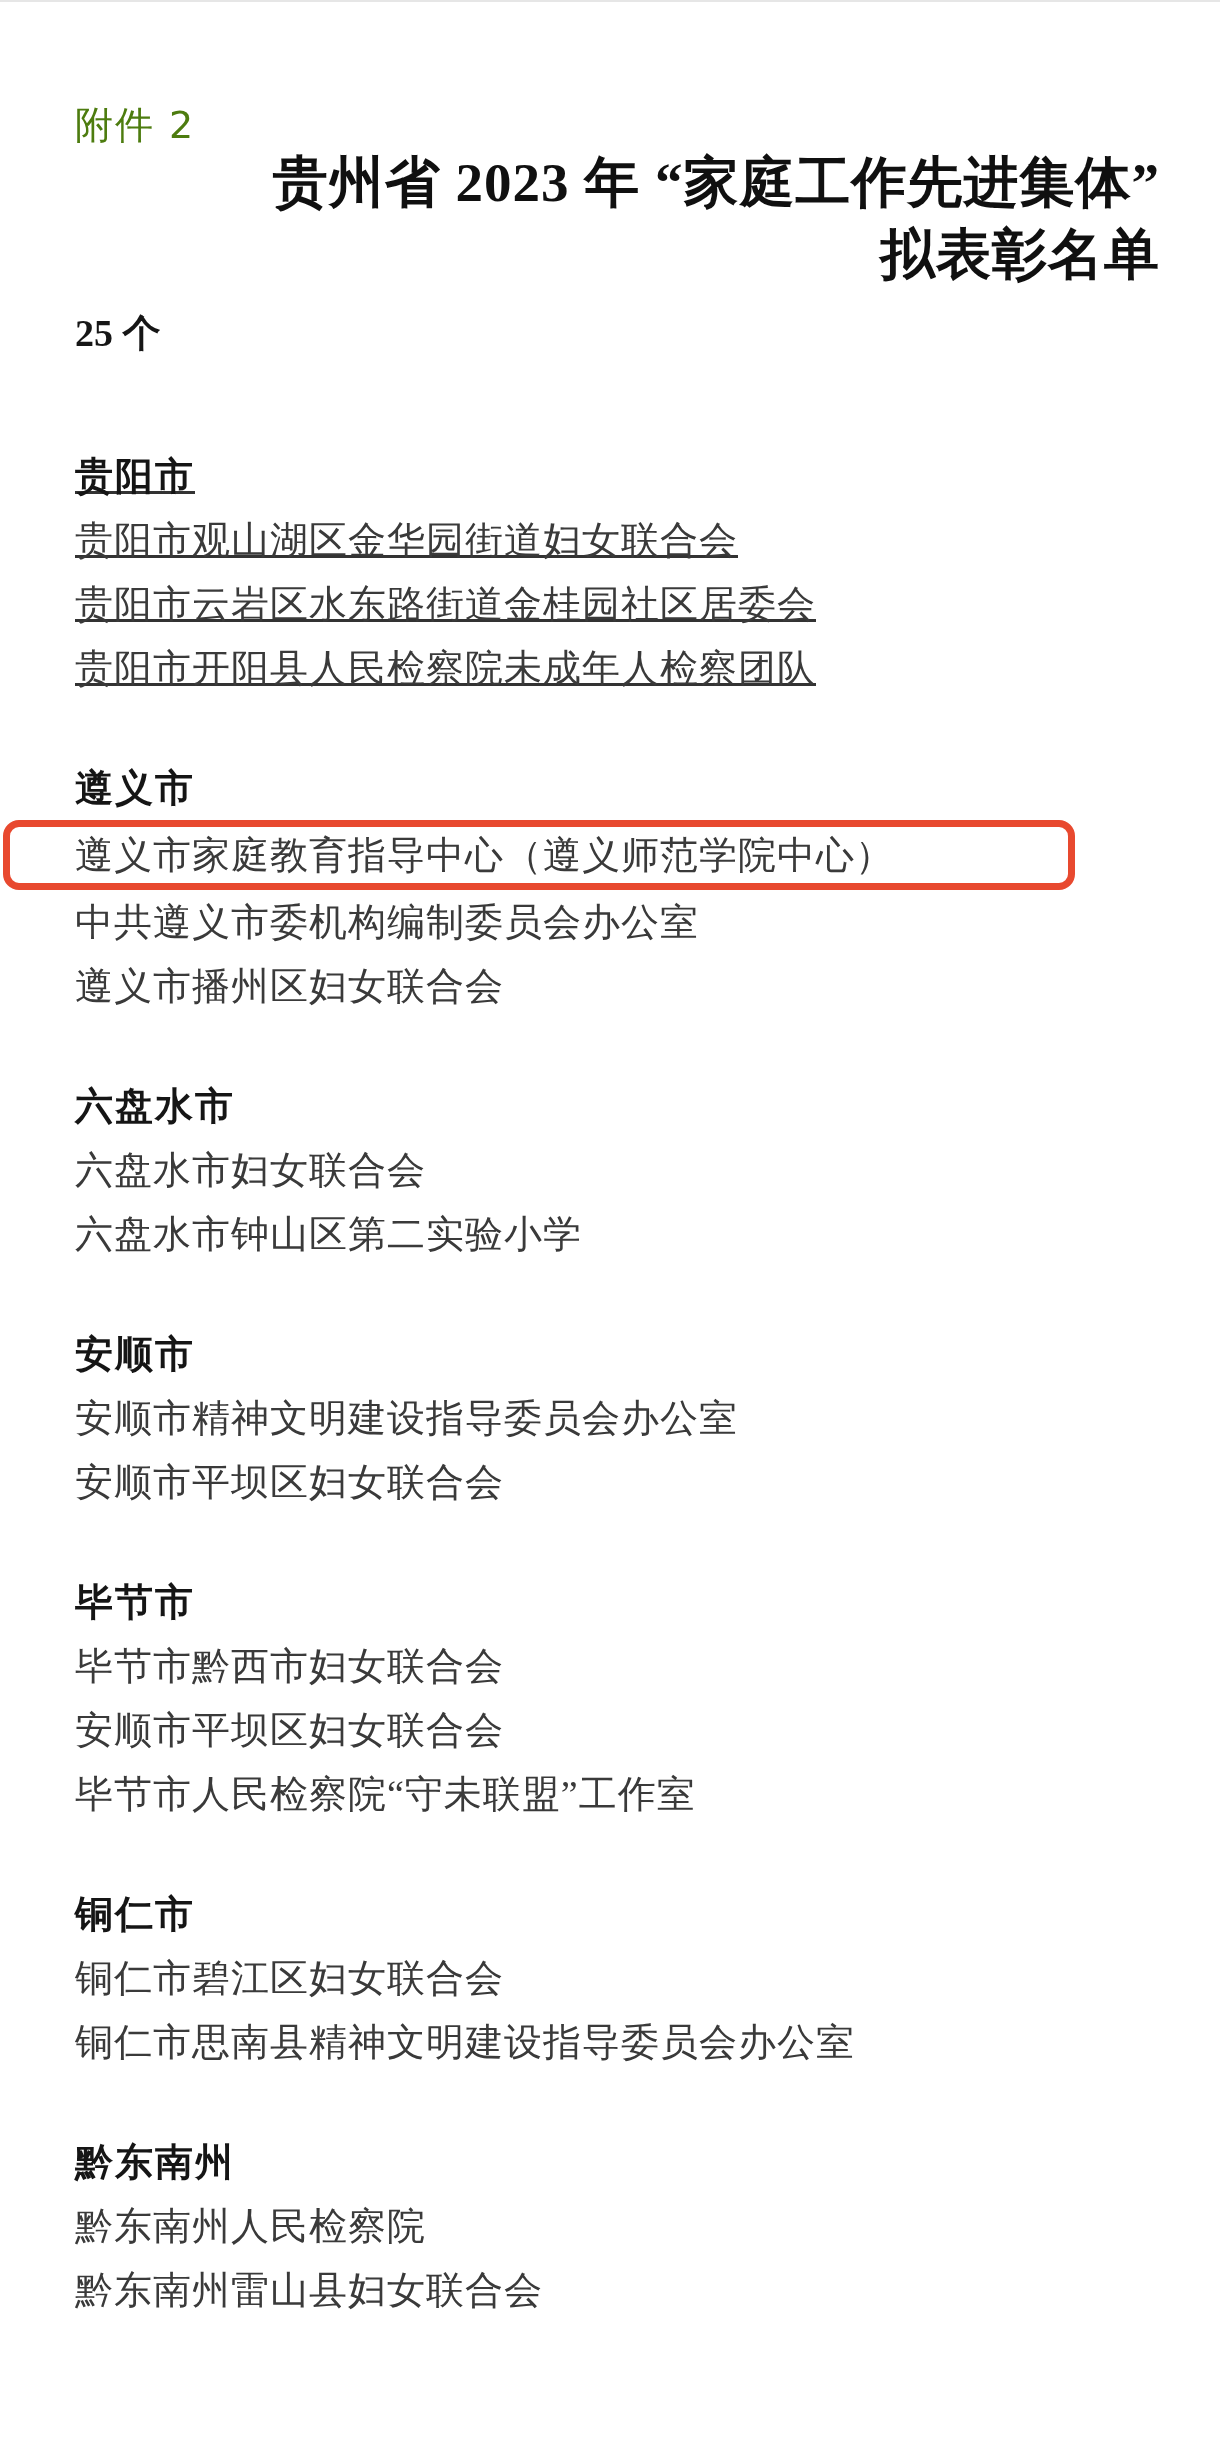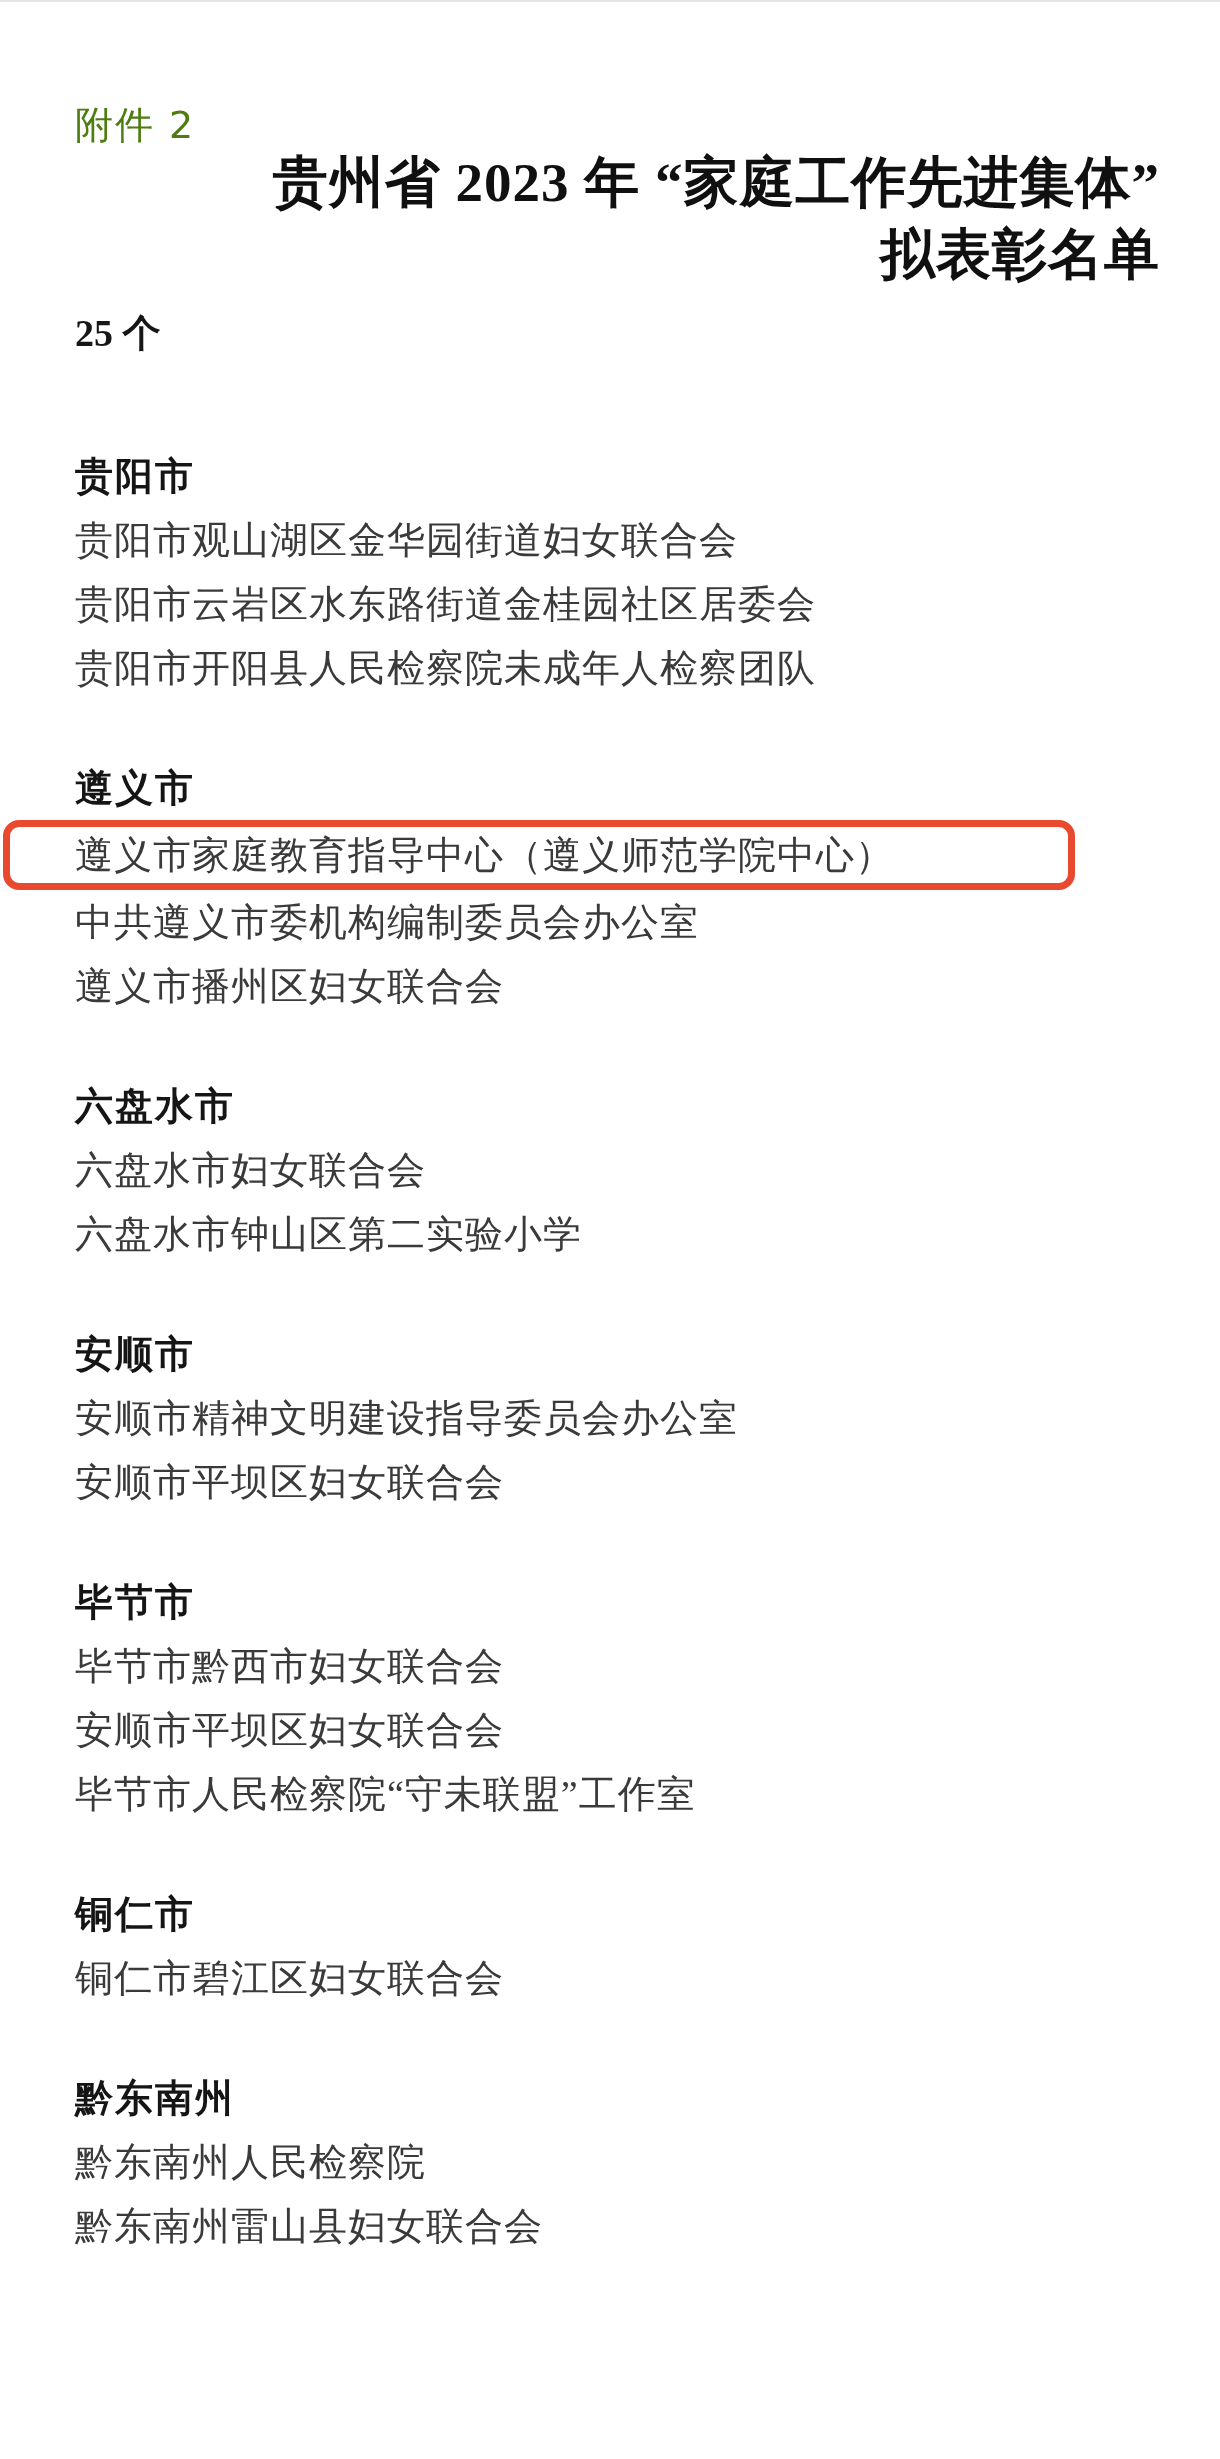--- a/index.html
+++ b/index.html
@@ -34,21 +34,21 @@
     letter-spacing:1px;
   }
   .count{
     margin-top:20px;
     text-align:left;
     font-weight:bold;
     font-size:38px;line-height:44px;
     color:#161616;
   }
   .section{margin-top:56px;}
-  .section.first{margin-top:89px;}
+  .section.first{margin-top:89px;text-decoration:underline;}
   .city{
     font-family:"DejaVu Sans","Liberation Sans",sans-serif;
     font-weight:bold;
     font-size:38px;line-height:64px;
     color:#151515;
     letter-spacing:2px;
     margin:0;
   }
   .item{
     font-size:38px;line-height:64px;
@@ -115,20 +115,21 @@
   <div class="section">
     <h2 class="city">毕节市</h2>
     <div class="item">毕节市黔西市妇女联合会</div>
     <div class="item">安顺市平坝区妇女联合会</div>
     <div class="item">毕节市人民检察院“守未联盟”工作室</div>
   </div>
 
   <div class="section">
     <h2 class="city">铜仁市</h2>
     <div class="item">铜仁市碧江区妇女联合会</div>
+    <div class="item">铜仁市思南县精神文明建设指导委员会办公室</div>
   </div>
 
   <div class="section">
     <h2 class="city">黔东南州</h2>
     <div class="item">黔东南州人民检察院</div>
     <div class="item">黔东南州雷山县妇女联合会</div>
   </div>
 
 </div>
 

